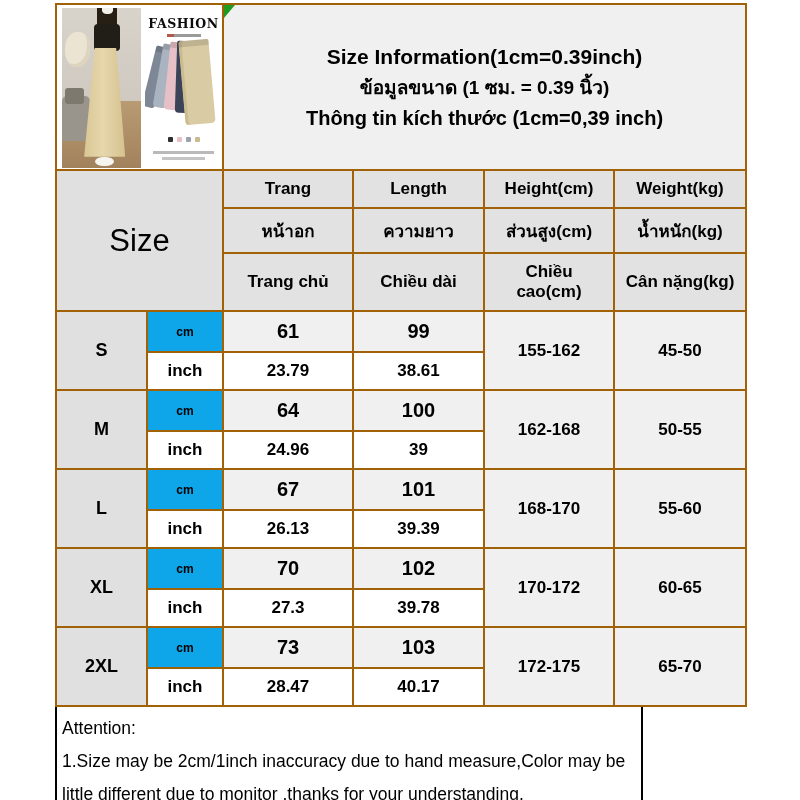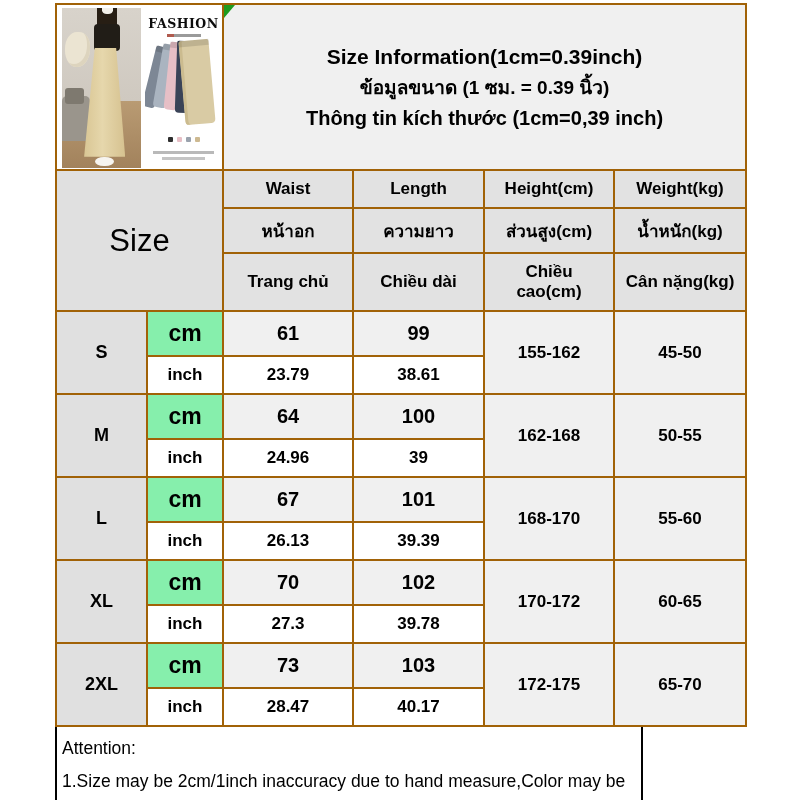--- a/index.html
+++ b/index.html
@@ -31,21 +31,21 @@
   .title-vi { font-weight:bold; font-size:20px; line-height:31px; }
 
   .green-flag {
     position:absolute; left:0; top:0; width:0; height:0;
     border-top:13px solid #1f9c1f; border-right:11px solid transparent;
   }
 
   td.size-head { background:#e0e0e0; font-weight:normal; font-size:31px; }
   td.col-head  { background:#e2e2e2; font-weight:bold; font-size:17px; }
   td.size-label{ background:#e0e0e0; font-weight:bold; font-size:18px; }
-  td.unit-cm   { background:#86efac; font-weight:bold; font-size:23px; }
+  td.unit-cm   { background:#0ea5e9; font-weight:bold; font-size:12px; }
   td.unit-inch { background:#ffffff; font-weight:bold; font-size:17px; }
   td.val-cm    { background:#f0f0f0; font-weight:bold; font-size:20px; }
   td.val-inch  { background:#ffffff; font-weight:bold; font-size:17px; }
   td.range     { background:#f0f0f0; font-weight:bold; font-size:17px; }
 
   .attention-box {
     width:588px; height:158px; border:2px solid #000; border-top:none;
     background:#fff; padding:5px 4px 0 5px;
     font-size:17.5px; line-height:33px; text-align:left;
   }
@@ -158,21 +158,21 @@
         <div class="title-lines">
           <div class="title-en">Size Information(1cm=0.39inch)</div>
           <div class="title-th">ข้อมูลขนาด (1 ซม. = 0.39 นิ้ว)</div>
           <div class="title-vi">Thông tin kích thước (1cm=0,39 inch)</div>
         </div>
       </td>
     </tr>
 
     <tr class="r-head">
       <td class="size-head" colspan="2" rowspan="3">Size</td>
-      <td class="col-head">Waist</td>
+      <td class="col-head">Trang</td>
       <td class="col-head">Length</td>
       <td class="col-head">Height(cm)</td>
       <td class="col-head">Weight(kg)</td>
     </tr>
     <tr class="r-head">
       <td class="col-head">หน้าอก</td>
       <td class="col-head">ความยาว</td>
       <td class="col-head">ส่วนสูง(cm)</td>
       <td class="col-head">น้ำหนัก(kg)</td>
     </tr>

